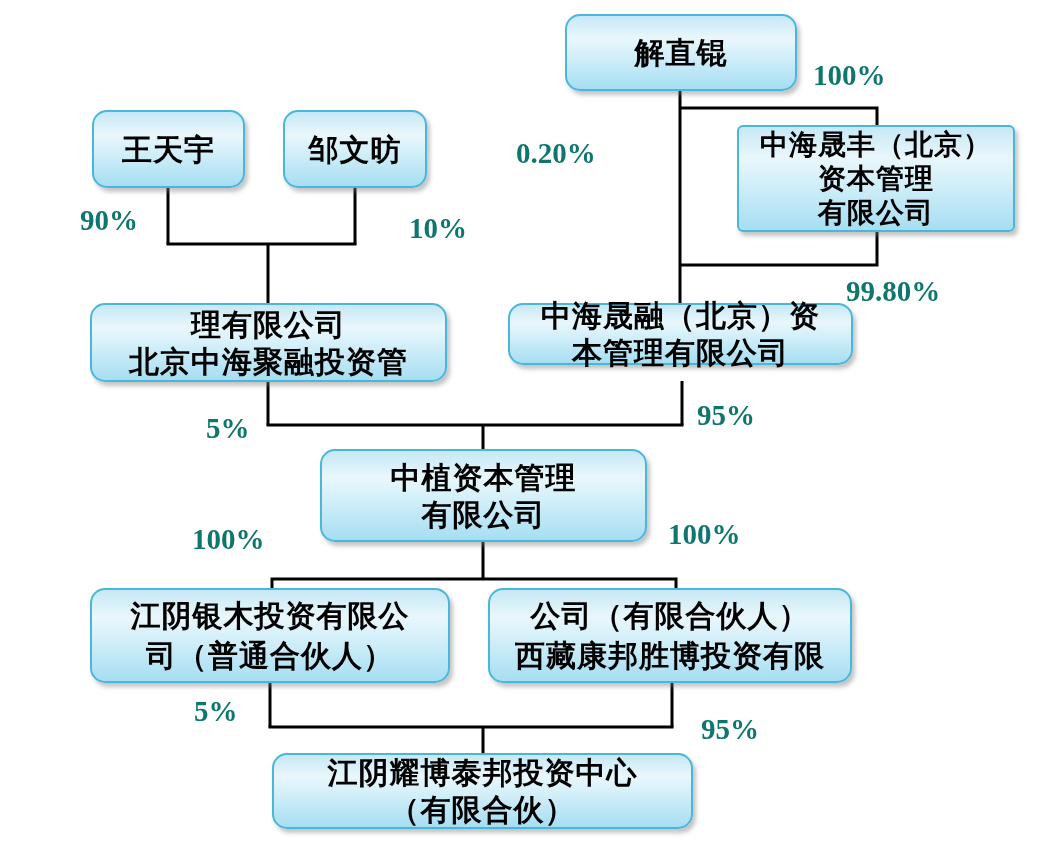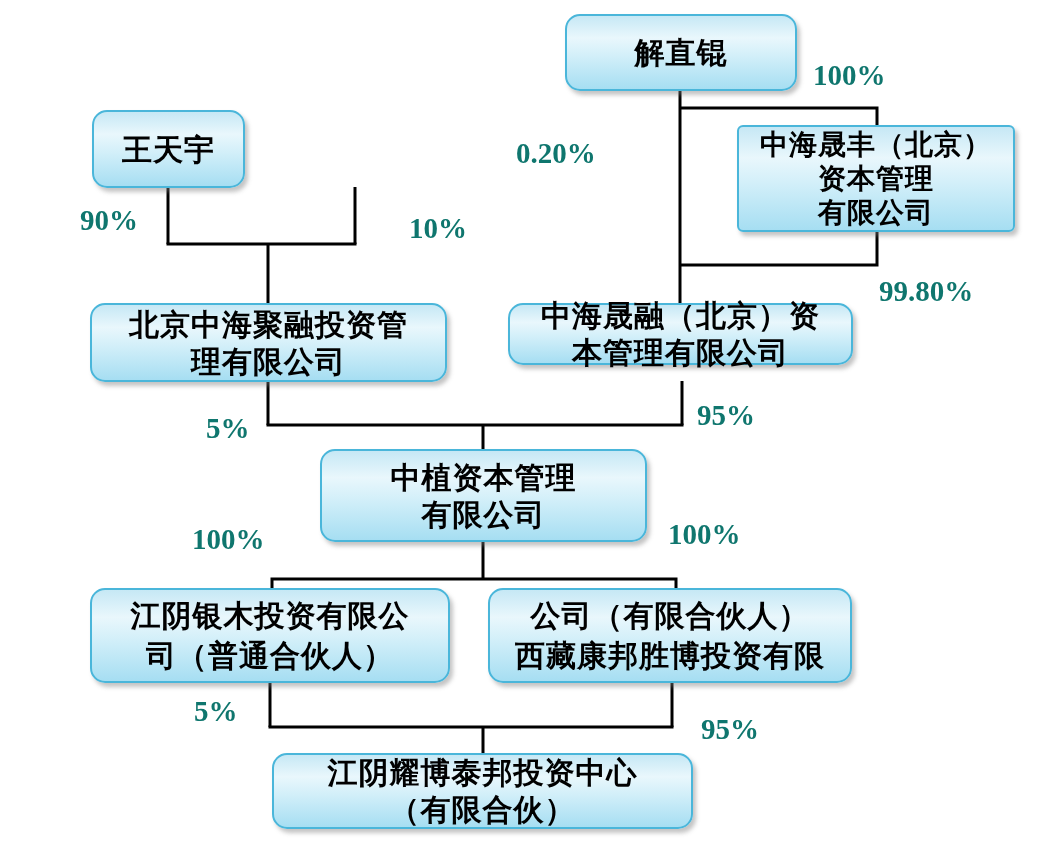--- a/index.html
+++ b/index.html
@@ -81,30 +81,33 @@
   </svg>
 
   <div class="node" style="left:565px; top:14px; width:232px; height:77px;">
     <span class="node-line">解直锟</span>
   </div>
 
   <div class="node" style="left:92px; top:110px; width:153px; height:78px;">
     <span class="node-line">王天宇</span>
   </div>
 
+  <div class="node" style="left:283px; top:110px; width:144px; height:78px;">
+    <span class="node-line">邹文昉</span>
+  </div>
 
   <div class="node n-three" style="left:737px; top:125px; width:278px; height:107px;">
     <span class="node-line">中海晟丰（北京）</span>
     <span class="node-line">资本管理</span>
     <span class="node-line">有限公司</span>
   </div>
 
   <div class="node" style="left:90px; top:303px; width:357px; height:79px;">
+    <span class="node-line">理有限公司</span>
     <span class="node-line">北京中海聚融投资管</span>
-    <span class="node-line">理有限公司</span>
   </div>
 
   <div class="node" style="left:508px; top:303px; width:345px; height:62px;">
     <span class="node-line">中海晟融（北京）资</span>
     <span class="node-line">本管理有限公司</span>
   </div>
 
   <div class="node" style="left:320px; top:449px; width:327px; height:93px;">
     <span class="node-line">中植资本管理</span>
     <span class="node-line">有限公司</span>
@@ -120,21 +123,21 @@
     <span class="node-line">西藏康邦胜博投资有限</span>
   </div>
 
   <div class="node" style="left:272px; top:753px; width:421px; height:76px;">
     <span class="node-line">江阴耀博泰邦投资中心</span>
     <span class="node-line">（有限合伙）</span>
   </div>
 
   <div class="pct" style="left:813px; top:60px;">100%</div>
   <div class="pct" style="left:516px; top:138px;">0.20%</div>
-  <div class="pct" style="left:879px; top:276px;">99.80%</div>
+  <div class="pct" style="left:846px; top:276px;">99.80%</div>
   <div class="pct" style="left:80px; top:205px;">90%</div>
   <div class="pct" style="left:409px; top:213px;">10%</div>
   <div class="pct" style="left:206px; top:413px;">5%</div>
   <div class="pct" style="left:697px; top:400px;">95%</div>
   <div class="pct" style="left:192px; top:524px;">100%</div>
   <div class="pct" style="left:668px; top:519px;">100%</div>
   <div class="pct" style="left:194px; top:696px;">5%</div>
   <div class="pct" style="left:701px; top:714px;">95%</div>
 
 </div>

